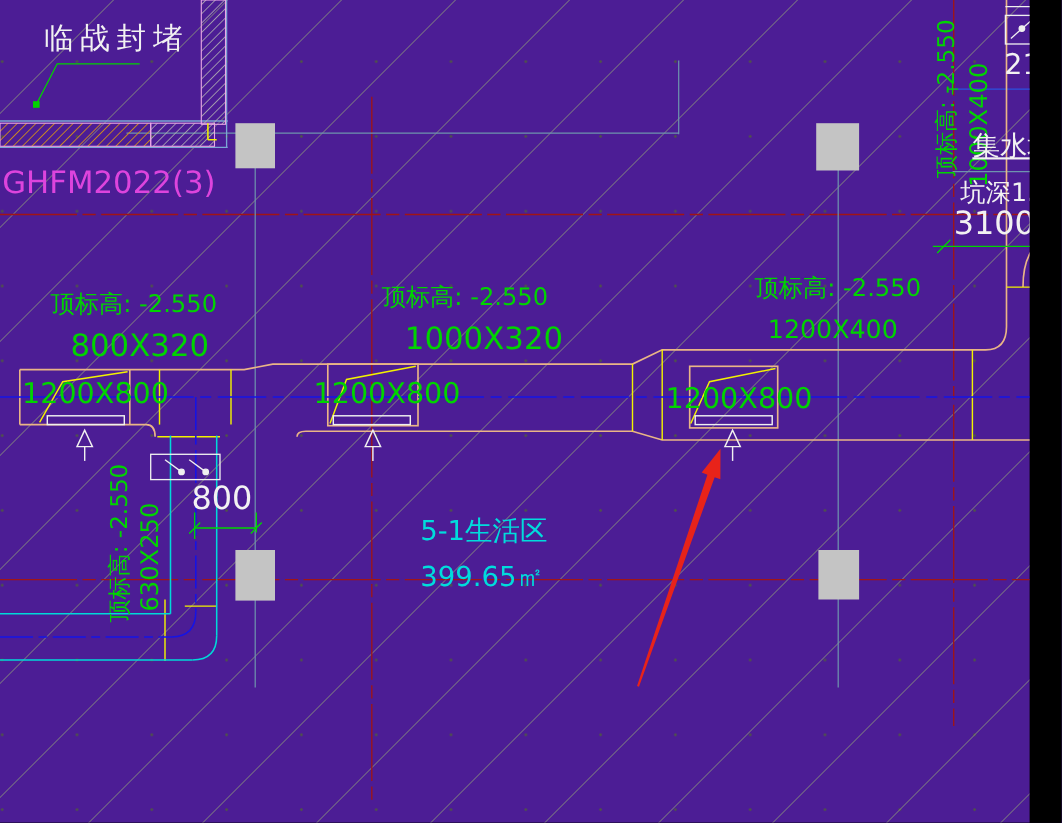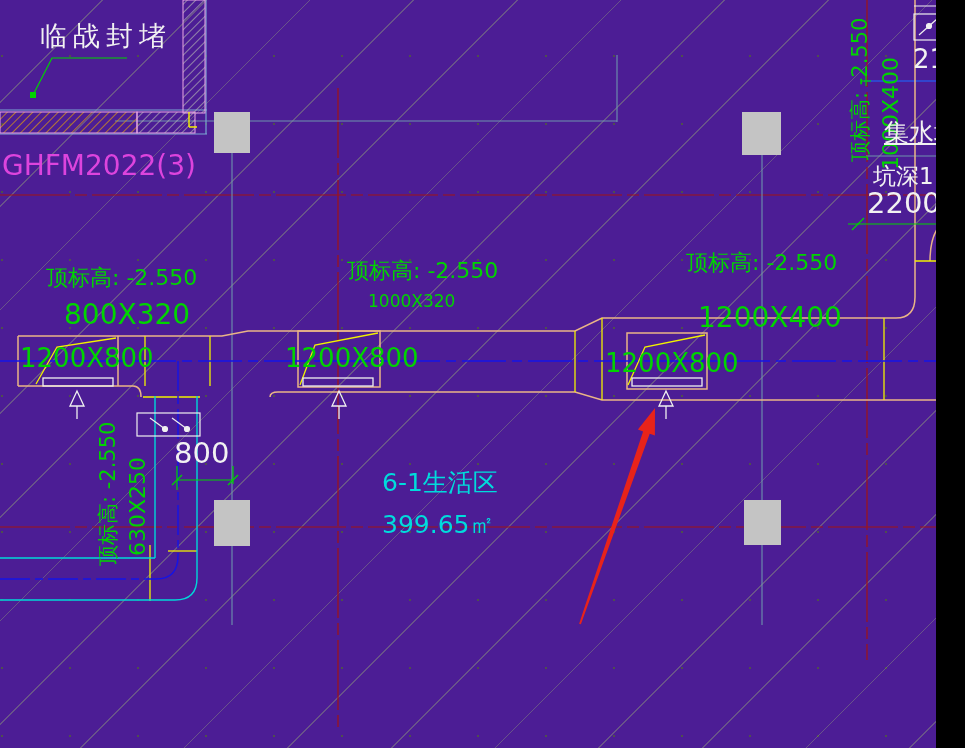--- a/index.html
+++ b/index.html
@@ -159,37 +159,37 @@
     <polygon fill="#e8231a" points="655,408 654.9,435.6 649.7,433.8 580.9,624.3 579.1,623.7 643.1,431.5 637.9,429.6"></polygon>
   </svg>
 
   <div class="t wht" style="left:40px;top:22px;font-size:27px;letter-spacing:6px;">临战封堵</div>
   <div class="t mag" style="left:2px;top:151px;font-size:28px;">GHFM2022(3)</div>
 
   <div class="t grn" style="left:46px;top:266px;font-size:22px;">顶标高: -2.550</div>
   <div class="t grn" style="left:64px;top:300px;font-size:28px;">800X320</div>
 
   <div class="t grn" style="left:347px;top:259px;font-size:22px;">顶标高: -2.550</div>
-  <div class="t grn" style="left:368px;top:293px;font-size:17px;">1000X320</div>
+  <div class="t grn" style="left:368px;top:293px;font-size:28px;">1000X320</div>
 
   <div class="t grn" style="left:686px;top:251px;font-size:22px;">顶标高: -2.550</div>
-  <div class="t grn" style="left:698px;top:288px;font-size:28px;margin-top:15px;">1200X400</div>
+  <div class="t grn" style="left:698px;top:288px;font-size:23px;">1200X400</div>
 
   <div class="t grn" style="left:20px;top:345px;font-size:26px;">1200X800</div>
   <div class="t grn" style="left:285px;top:345px;font-size:26px;">1200X800</div>
   <div class="t grn" style="left:605px;top:350px;font-size:26px;">1200X800</div>
 
   <div class="t grn rot" style="left:97px;top:566px;font-size:21px;">顶标高: -2.550</div>
   <div class="t grn rot" style="left:126px;top:556px;font-size:22px;">630X250</div>
 
   <div class="t grn rot" style="left:849px;top:162px;font-size:21px;">顶标高: -2.550</div>
   <div class="t grn rot" style="left:879px;top:170px;font-size:22px;">1000X400</div>
 
   <div class="t wht" style="left:174px;top:438px;font-size:29px;">800</div>
   <div class="t wht" style="left:913px;top:46px;font-size:26px;">2150</div>
   <div class="t wht" style="left:884px;top:120px;font-size:25px;text-decoration:underline;">集水坑</div>
   <div class="t wht" style="left:873px;top:164px;font-size:23px;">坑深1.5m</div>
-  <div class="t wht" style="left:867px;top:188px;font-size:29px;">2200</div>
+  <div class="t wht" style="left:867px;top:188px;font-size:29px;">3100</div>
 
-  <div class="t cyn" style="left:382px;top:470px;font-size:25px;">6-1生活区</div>
+  <div class="t cyn" style="left:382px;top:470px;font-size:25px;">5-1生活区</div>
   <div class="t cyn" style="left:382px;top:512px;font-size:25px;">399.65㎡</div>
 
 </div>
 
 </body></html>

